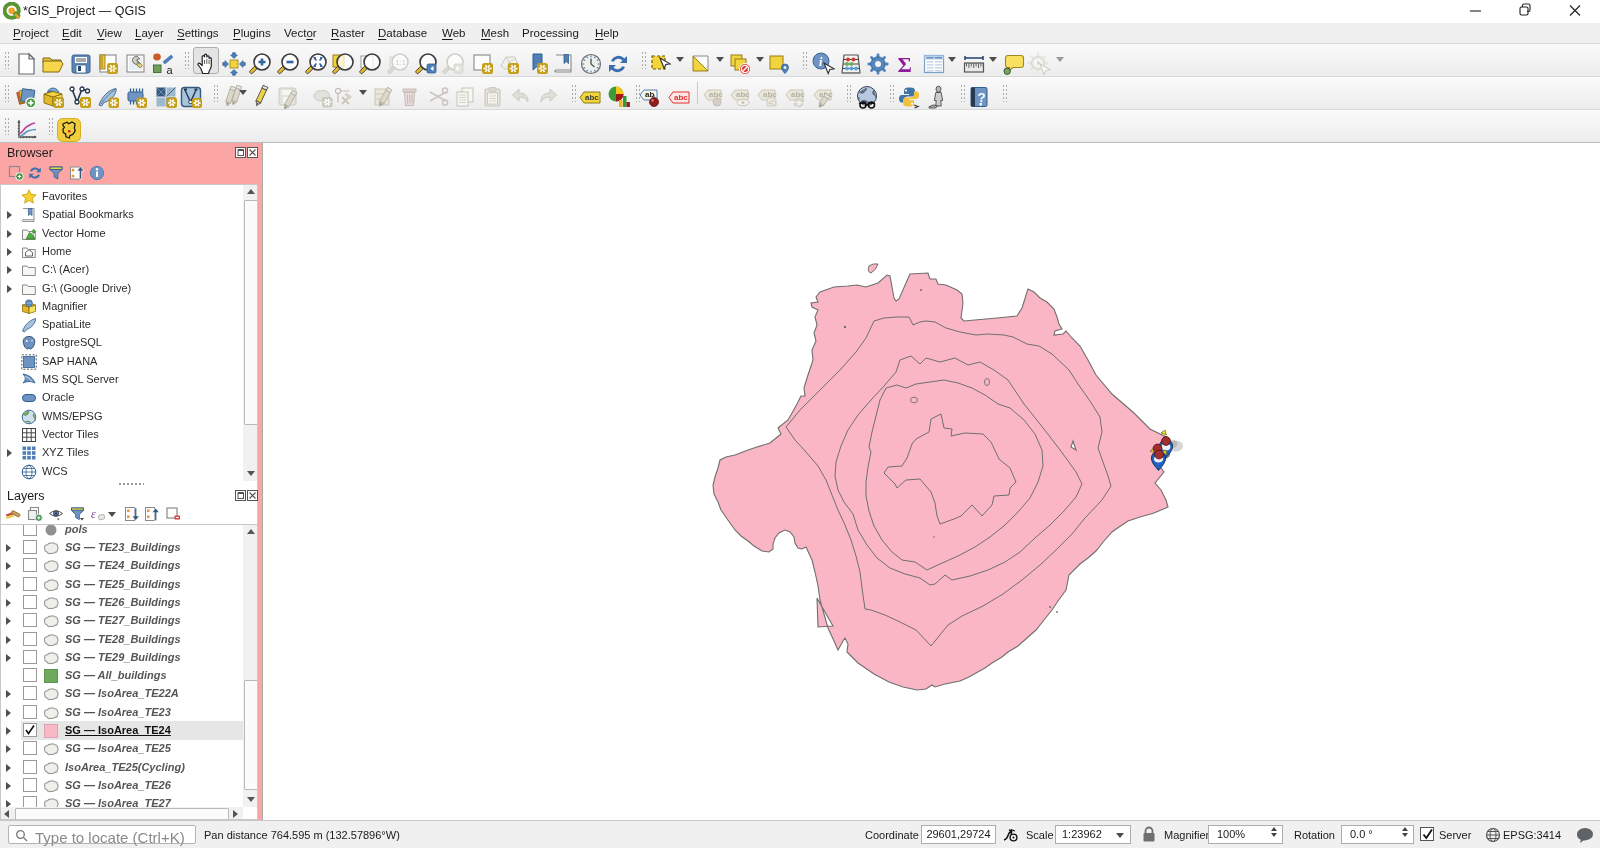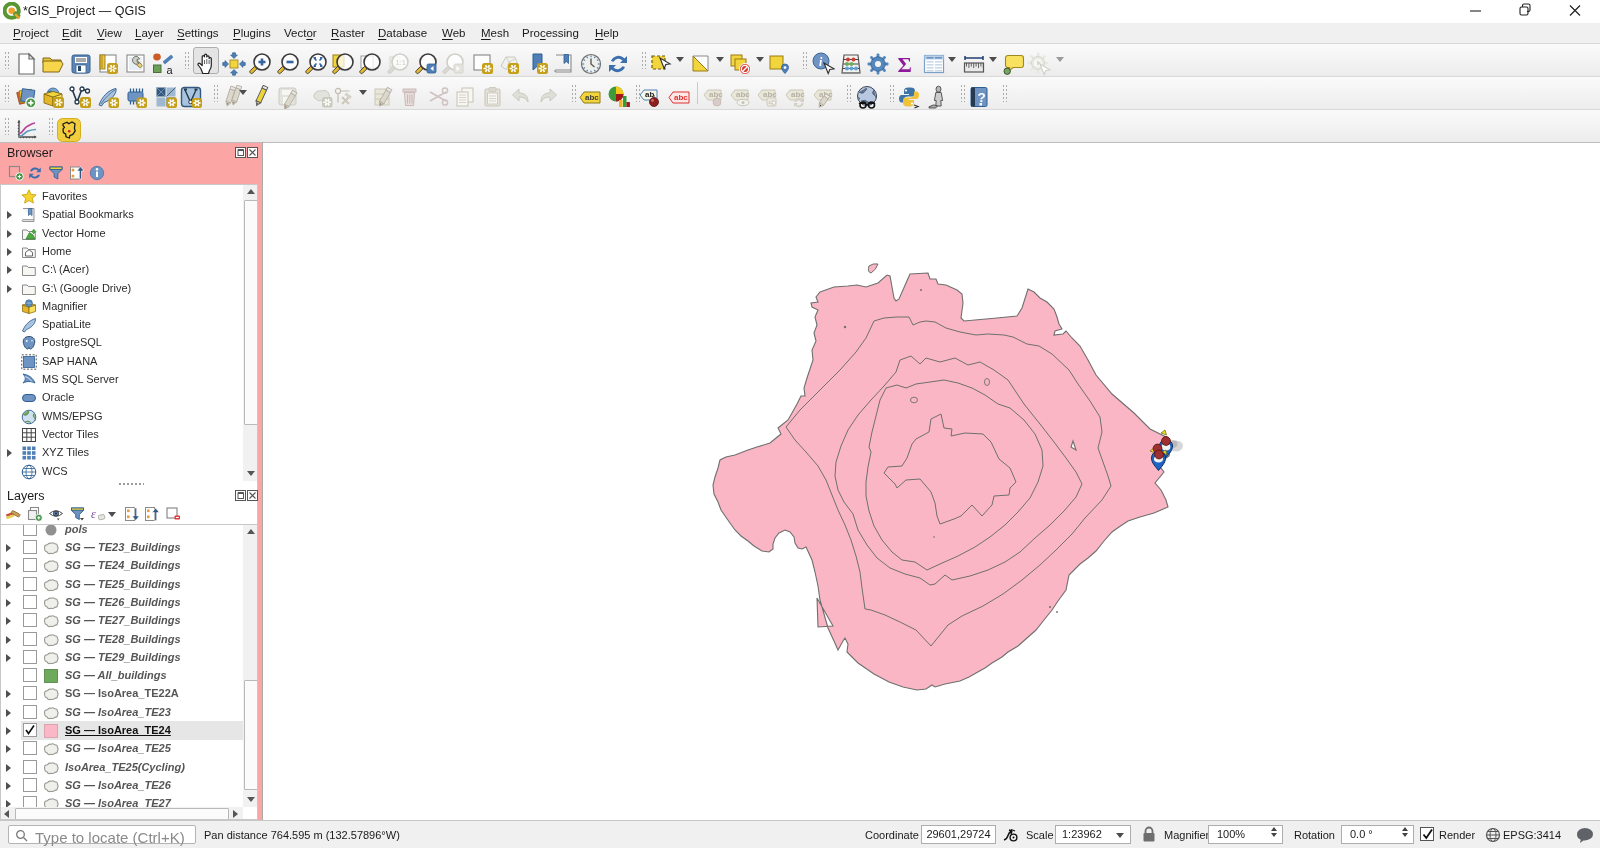--- a/index.html
+++ b/index.html
@@ -1141,21 +1141,21 @@
         <span class="lbl" style="left:64px;font-style:italic;font-weight:bold;color:#555">SG — All_buildings</span>
       </div>
       <div class="trow" style="top:159.4px">
         <span class="arr" style="left:5px"></span>
         <span class="cb" style="left:22px"></span>
         <div class="abs" style="left:42px;top:1px;width:16px;height:16px">
           <svg class="ticon" viewBox="0 0 16 16">
             <path d="M1.6 8 q-0.4 -3.4 3 -3.2 q0.8 -2.2 3.6 -1.6 q2 -1.2 3.4 0.6 q3 -0.2 2.8 2.6 q1.4 1.8 0 3.4 q0.2 2.6 -2.6 2.6 q-1.6 1.6 -3.8 0.8 q-2.8 1.2 -3.8 -1.2 q-2.6 -0.4 -2.6 -4" fill="#efefeb" stroke="#9a9a94" stroke-width="1.1"></path>
           </svg>
         </div>
-        <span class="lbl" style="left:64px;font-weight:bold;color:#555">SG — IsoArea_TE22A</span>
+        <span class="lbl" style="left:64px;font-style:italic;font-weight:bold;color:#555">SG — IsoArea_TE22A</span>
       </div>
       <div class="trow" style="top:177.7px">
         <span class="arr" style="left:5px"></span>
         <span class="cb" style="left:22px"></span>
         <div class="abs" style="left:42px;top:1px;width:16px;height:16px">
           <svg class="ticon" viewBox="0 0 16 16">
             <path d="M1.6 8 q-0.4 -3.4 3 -3.2 q0.8 -2.2 3.6 -1.6 q2 -1.2 3.4 0.6 q3 -0.2 2.8 2.6 q1.4 1.8 0 3.4 q0.2 2.6 -2.6 2.6 q-1.6 1.6 -3.8 0.8 q-2.8 1.2 -3.8 -1.2 q-2.6 -0.4 -2.6 -4" fill="#efefeb" stroke="#9a9a94" stroke-width="1.1"></path>
           </svg>
         </div>
         <span class="lbl" style="left:64px;font-style:italic;font-weight:bold;color:#555">SG — IsoArea_TE23</span>
@@ -1291,21 +1291,21 @@
     </div>
     <span class="sb-lbl" style="left:1294px">Rotation</span>
     <div class="sb-box" style="left:1341px;width:73px;padding:2px 0 0 8px">0.0 °</div>
     <div class="spin abs" style="left:1397px;top:4px">
       <div class="u"></div>
       <div class="d"></div>
     </div>
     <span class="cb abs" style="left:1420px;top:6px;border-color:#555"><svg width="13" height="13" viewBox="0 0 13 13">
         <path d="M2.5 6.5 l2.8 3.5 L11 1.5" fill="none" stroke="#111" stroke-width="1.8"></path>
       </svg></span>
-    <span class="sb-lbl" style="left:1439px">Render</span>
+    <span class="sb-lbl" style="left:1439px">Server</span>
     <svg class="abs" style="left:1485px;top:6px" width="16" height="16" viewBox="0 0 16 16">
       <circle cx="8" cy="8" r="6.5" fill="none" stroke="#555" stroke-width="1.2"></circle>
       <ellipse cx="8" cy="8" rx="3" ry="6.5" fill="none" stroke="#555" stroke-width="1"></ellipse>
       <path d="M1.5 8 h13 M2.5 4.5 h11 M2.5 11.5 h11" stroke="#555" stroke-width="1"></path>
     </svg>
     <span class="sb-lbl" style="left:1503px">EPSG:3414</span>
     <svg class="abs" style="left:1576px;top:6px" width="18" height="16" viewBox="0 0 18 16">
       <path d="M9 1 a8 6.2 0 0 1 8 6.2 a8 6.2 0 0 1 -8 6.2 l-1.5 0 L4 16 l0.8 -3.2 A8 6.2 0 0 1 1 7.2 A8 6.2 0 0 1 9 1" fill="#5f6368"></path>
     </svg>
   </div>

